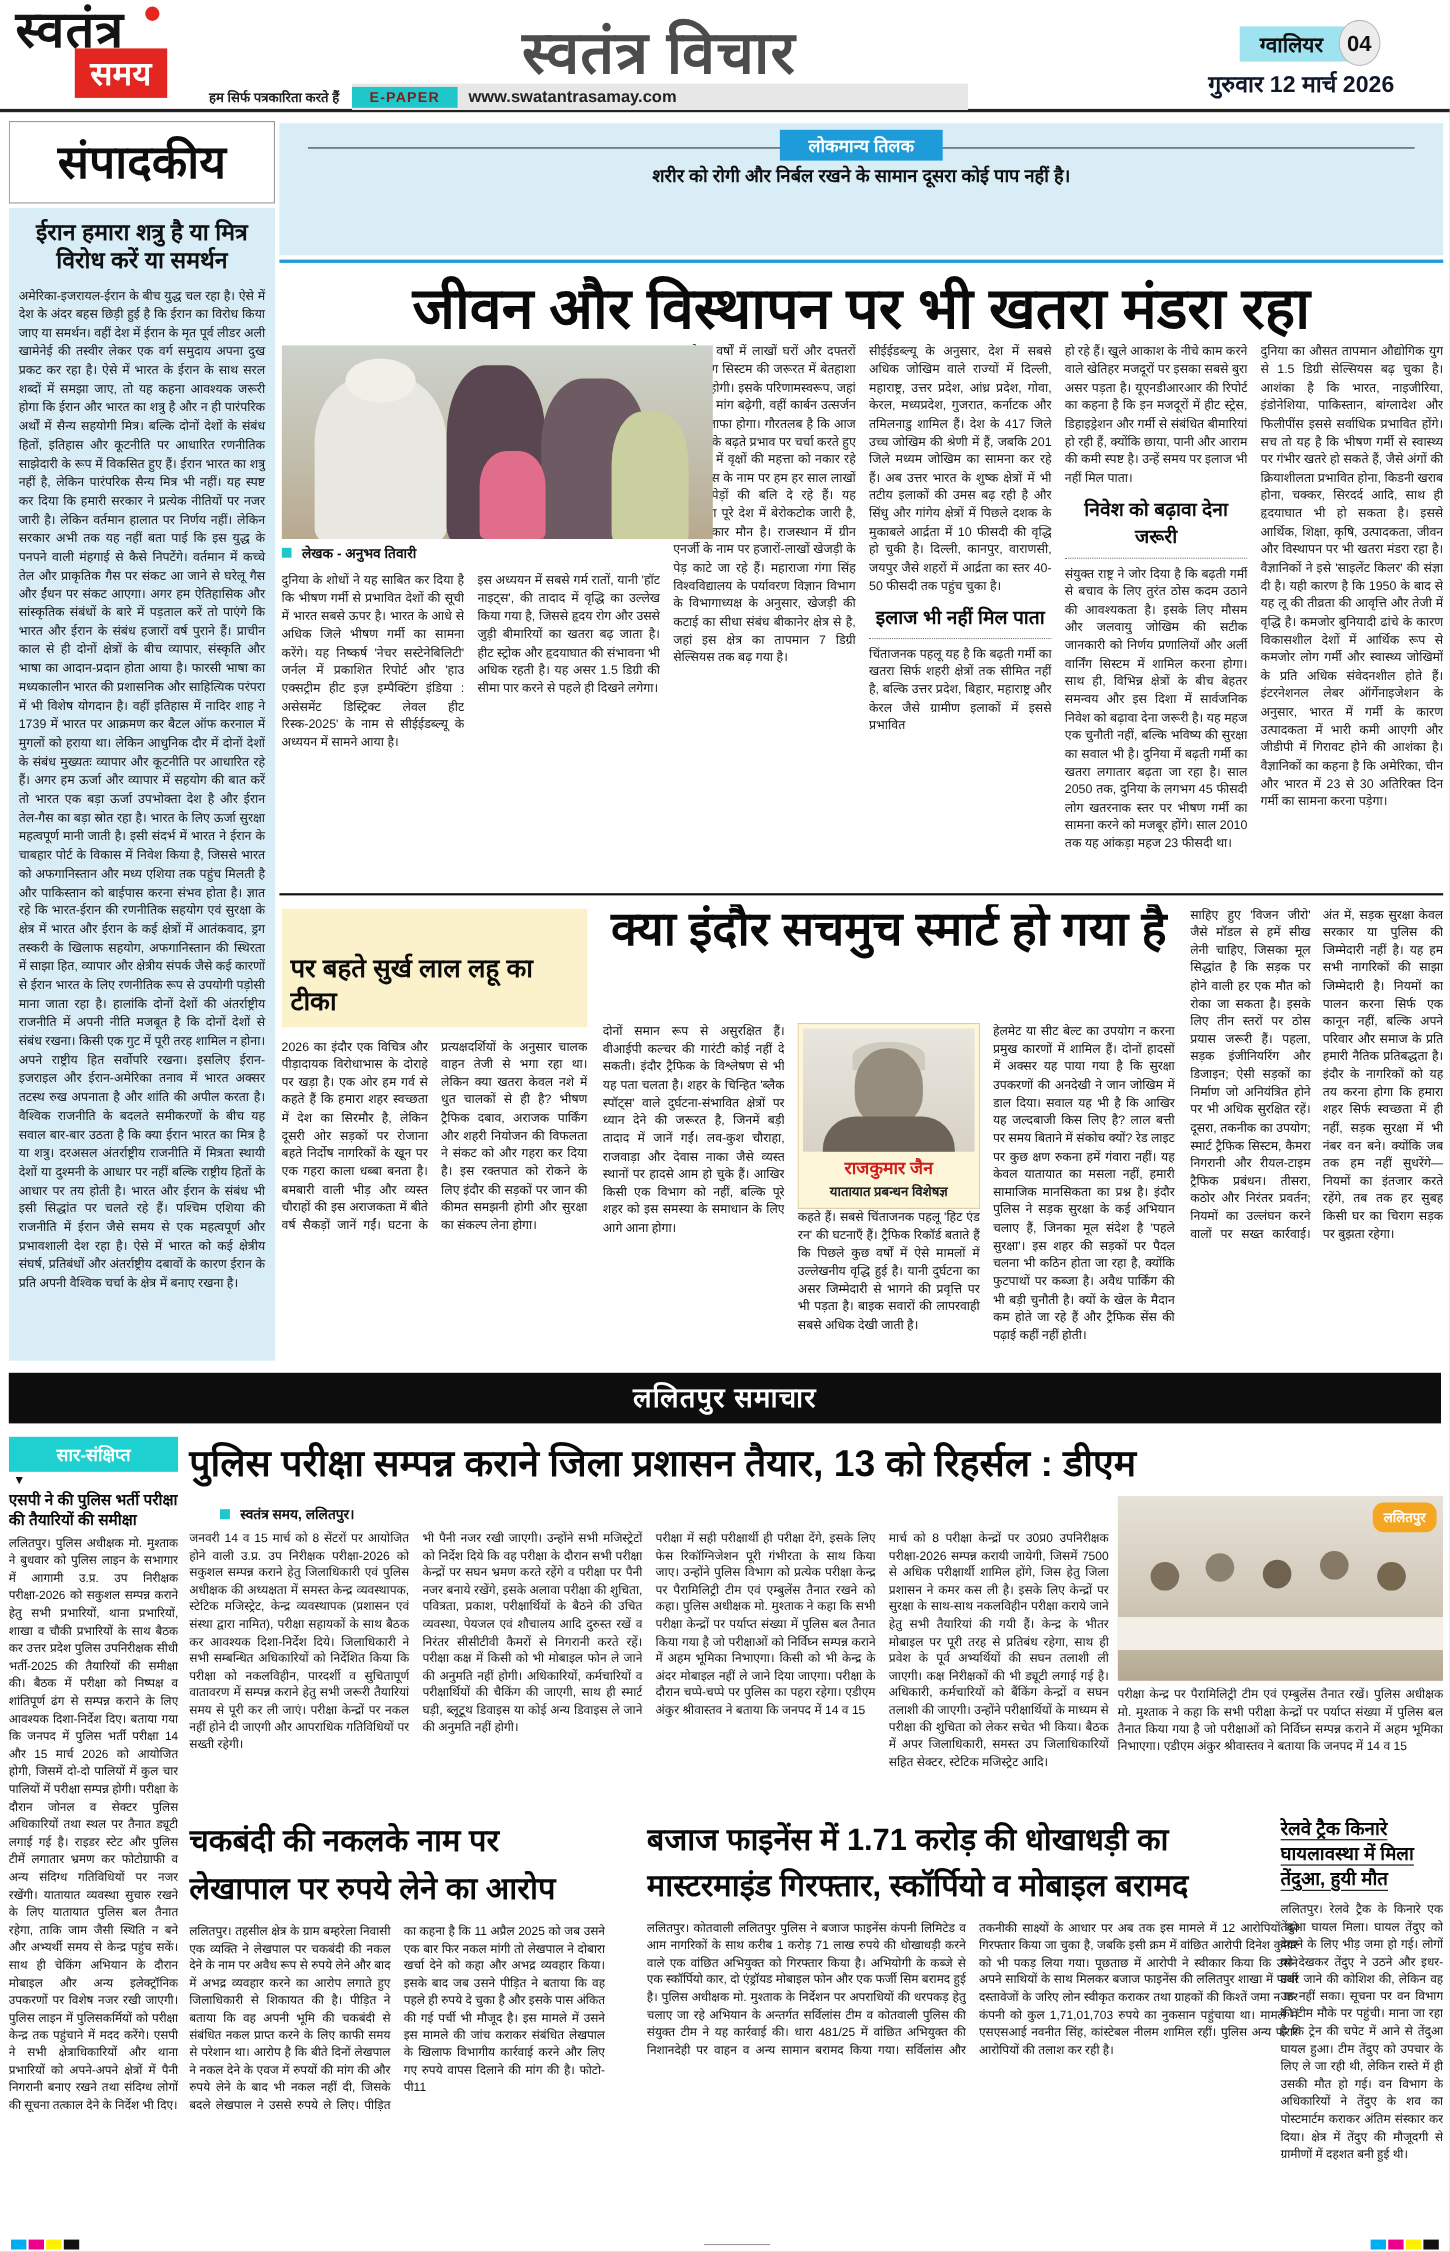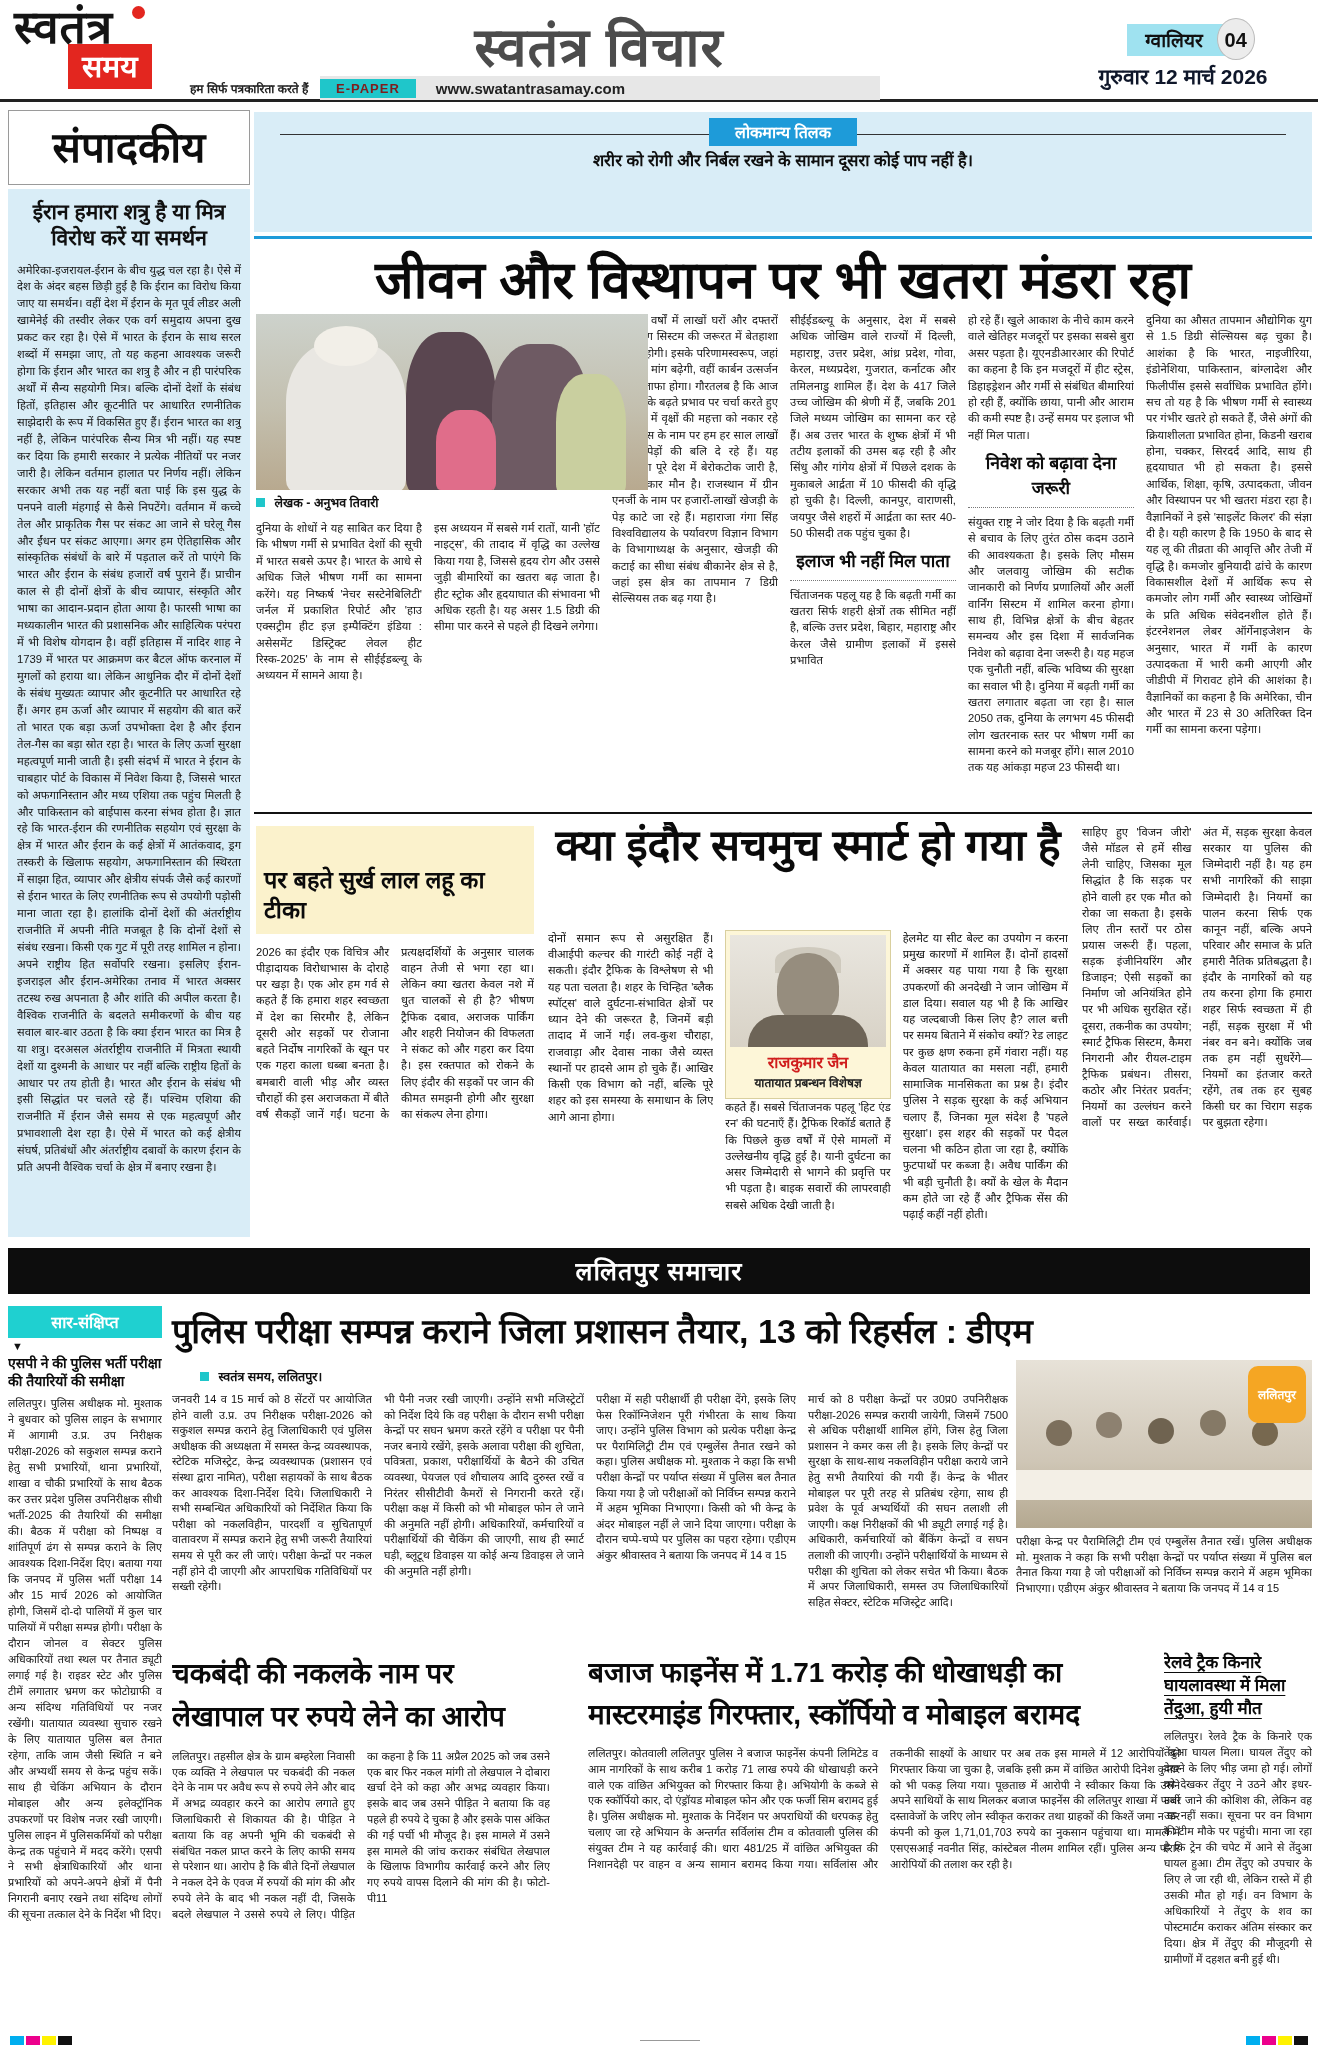--- a/index.html
+++ b/index.html
@@ -9,21 +9,21 @@
   
   .masthead { position:absolute; left:0; top:0; width:1318px; height:102px; border-bottom:3px solid #222; background:#fff; }
   .logo { position:absolute; left:14px; top:4px; width:250px; }
   .logo-top { font-size:46px; font-weight:bold; color:#141414; letter-spacing:1px; line-height:1.0; position:relative; display:inline-block; }
   .logo-dot { position:absolute; left:118px; top:2px; width:13px; height:13px; background:#e3261f; border-radius:50%; }
   .logo-bottom { display:inline-block; background:#e3261f; color:#fff; font-size:30px; font-weight:bold; padding:1px 14px 3px; margin-left:54px; margin-top:-6px; }
   .tagline { position:absolute; left:190px; top:80px; width:220px; font-size:12px; font-weight:bold; color:#222; white-space:nowrap; }
   .center-title { position:absolute; left:394px; top:8px; width:410px; text-align:center; font-size:54px; font-weight:bold; color:#4c4c4c; letter-spacing:1px; }
   .epaper-strip { position:absolute; left:320px; top:76px; width:560px; height:24px; background:#e7e7e7; display:flex; align-items:center; }
   .epaper-badge { background:#1fc6ca; color:#7f1d1d; font-weight:bold; font-size:13px; padding:2px 16px; margin-right:10px; letter-spacing:1px; }
-  .website { font-size:15px; font-weight:bold; color:#222;margin-left:10px; }
+  .website { font-size:15px; font-weight:bold; color:#222; }
   .ed-right { position:absolute; right:30px; top:24px; width:210px; text-align:center; }
   .city-chip { position:relative; display:inline-block; background:#9fe2f0; font-size:19px; font-weight:bold; padding:3px 36px 3px 18px; }
   .page-circle { position:absolute; right:-16px; top:-6px; width:38px; height:42px; background:#ececec; border:1px solid #bbb; border-radius:50%; font-size:20px; font-weight:bold; line-height:42px; text-align:center; color:#111; }
   .date-line { margin-top:6px; font-size:21px; font-weight:bold; color:#0f172a; }
 
   
   .editorial { position:absolute; left:8px; top:110px; width:242px; height:1132px; overflow:hidden; }
   .ed-head-box { border:1px solid #9a9a9a; background:#fff; text-align:center; padding:6px 0 10px; }
   .ed-head { font-size:42px; font-weight:bold; color:#0d0d0d; }
   .ed-blue { background:#d9edf7; margin-top:4px; padding:10px 9px; height:1048px; overflow:hidden; }
@@ -77,21 +77,21 @@
   .brief-head { font-size:14px; font-weight:bold; line-height:1.3; margin:2px 0 6px; color:#0c0c0c; }
   .brief-body { font-size:10.8px; line-height:1.48; text-align:justify; }
 
   
   .police-headline { position:absolute; left:172px; top:1312px; width:1140px; font-size:34px; font-weight:bold; color:#0a0a0a; line-height:1.15; }
   .police-byline { position:absolute; left:200px; top:1368px; font-size:12.5px; font-weight:bold; }
   .police-cols { position:absolute; left:172px; top:1392px; width:836px; height:246px; display:flex; gap:12px; overflow:hidden; }
   .police-col { flex:1; font-size:11px; line-height:1.42; text-align:justify; overflow:hidden; }
   .police-photo-wrap { position:absolute; left:1016px; top:1360px; width:296px; height:278px; overflow:hidden; }
   .police-photo { position:relative; width:296px; height:168px; background:linear-gradient(180deg,#e7e2d8 0%,#cfc6b6 60%,#b4a890 100%); overflow:hidden; }
-  .photo-tag { position:absolute; right:6px; top:6px; background:#f5a623; color:#fff; font-size:12px; font-weight:bold; padding:20px 10px; border-radius:10px; }
+  .photo-tag { position:absolute; right:6px; top:6px; background:#f5a623; color:#fff; font-size:12px; font-weight:bold; padding:5px 10px; border-radius:10px; }
   .table-strip { position:absolute; left:0; bottom:28px; width:100%; height:30px; background:#f3efe6; }
   .head-dot { position:absolute; width:26px; height:26px; border-radius:50%; background:#7c6f5c; }
   .police-photo-below { margin-top:6px; font-size:11px; line-height:1.42; text-align:justify; height:100px; overflow:hidden; }
 
   
   .bottomA { position:absolute; left:172px; top:1652px; width:378px; height:384px; overflow:hidden; }
   .bottomB { position:absolute; left:588px; top:1652px; width:592px; height:384px; overflow:hidden; }
   .bottomC { position:absolute; left:1164px; top:1652px; width:148px; height:384px; overflow:hidden; }
   .bA-head { font-size:28px; font-weight:bold; line-height:1.55; color:#0a0a0a; }
   .bB-head { font-size:28px; font-weight:bold; line-height:1.5; color:#0a0a0a; }

